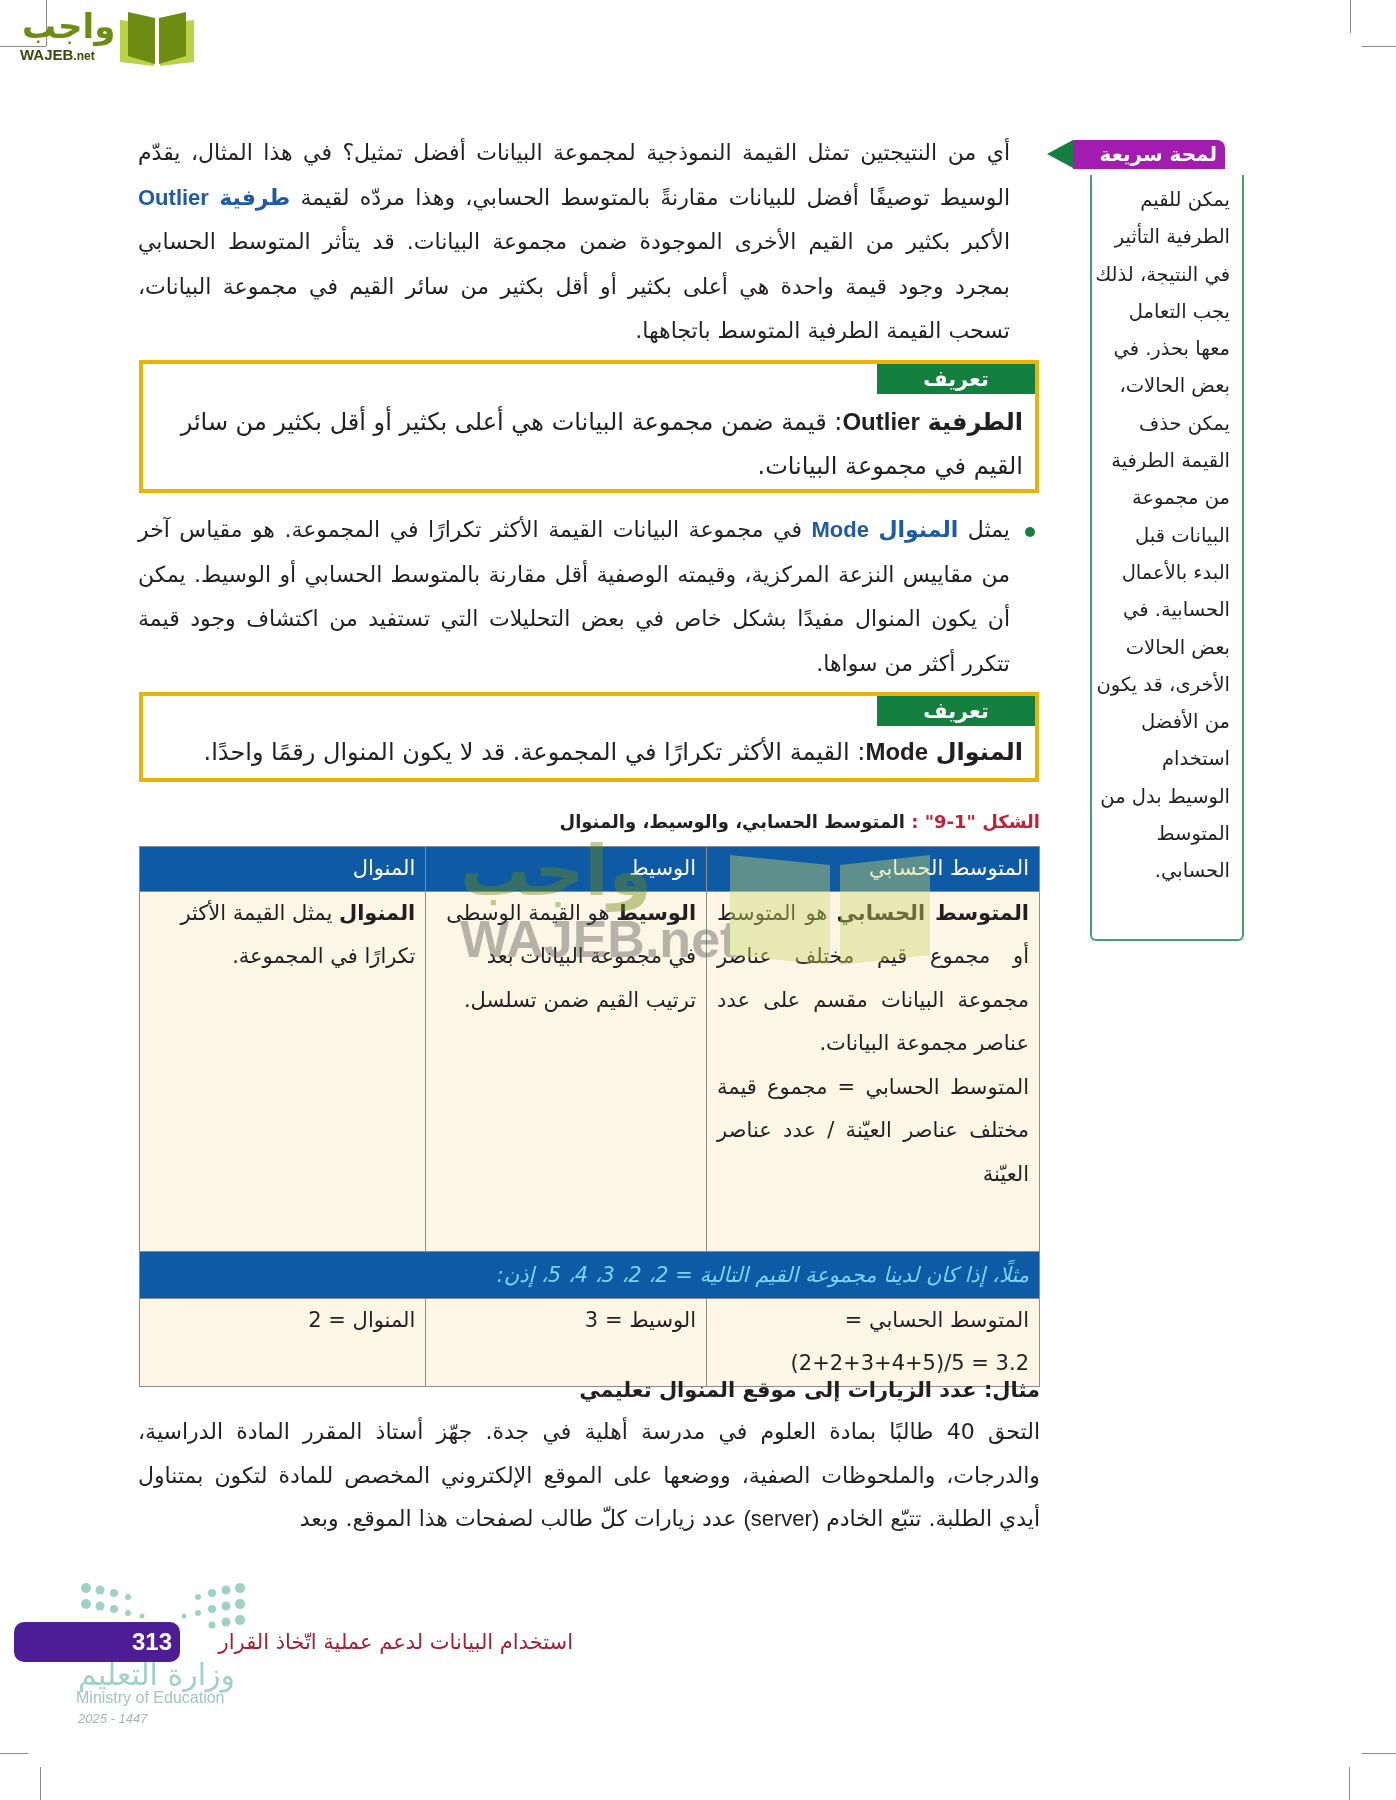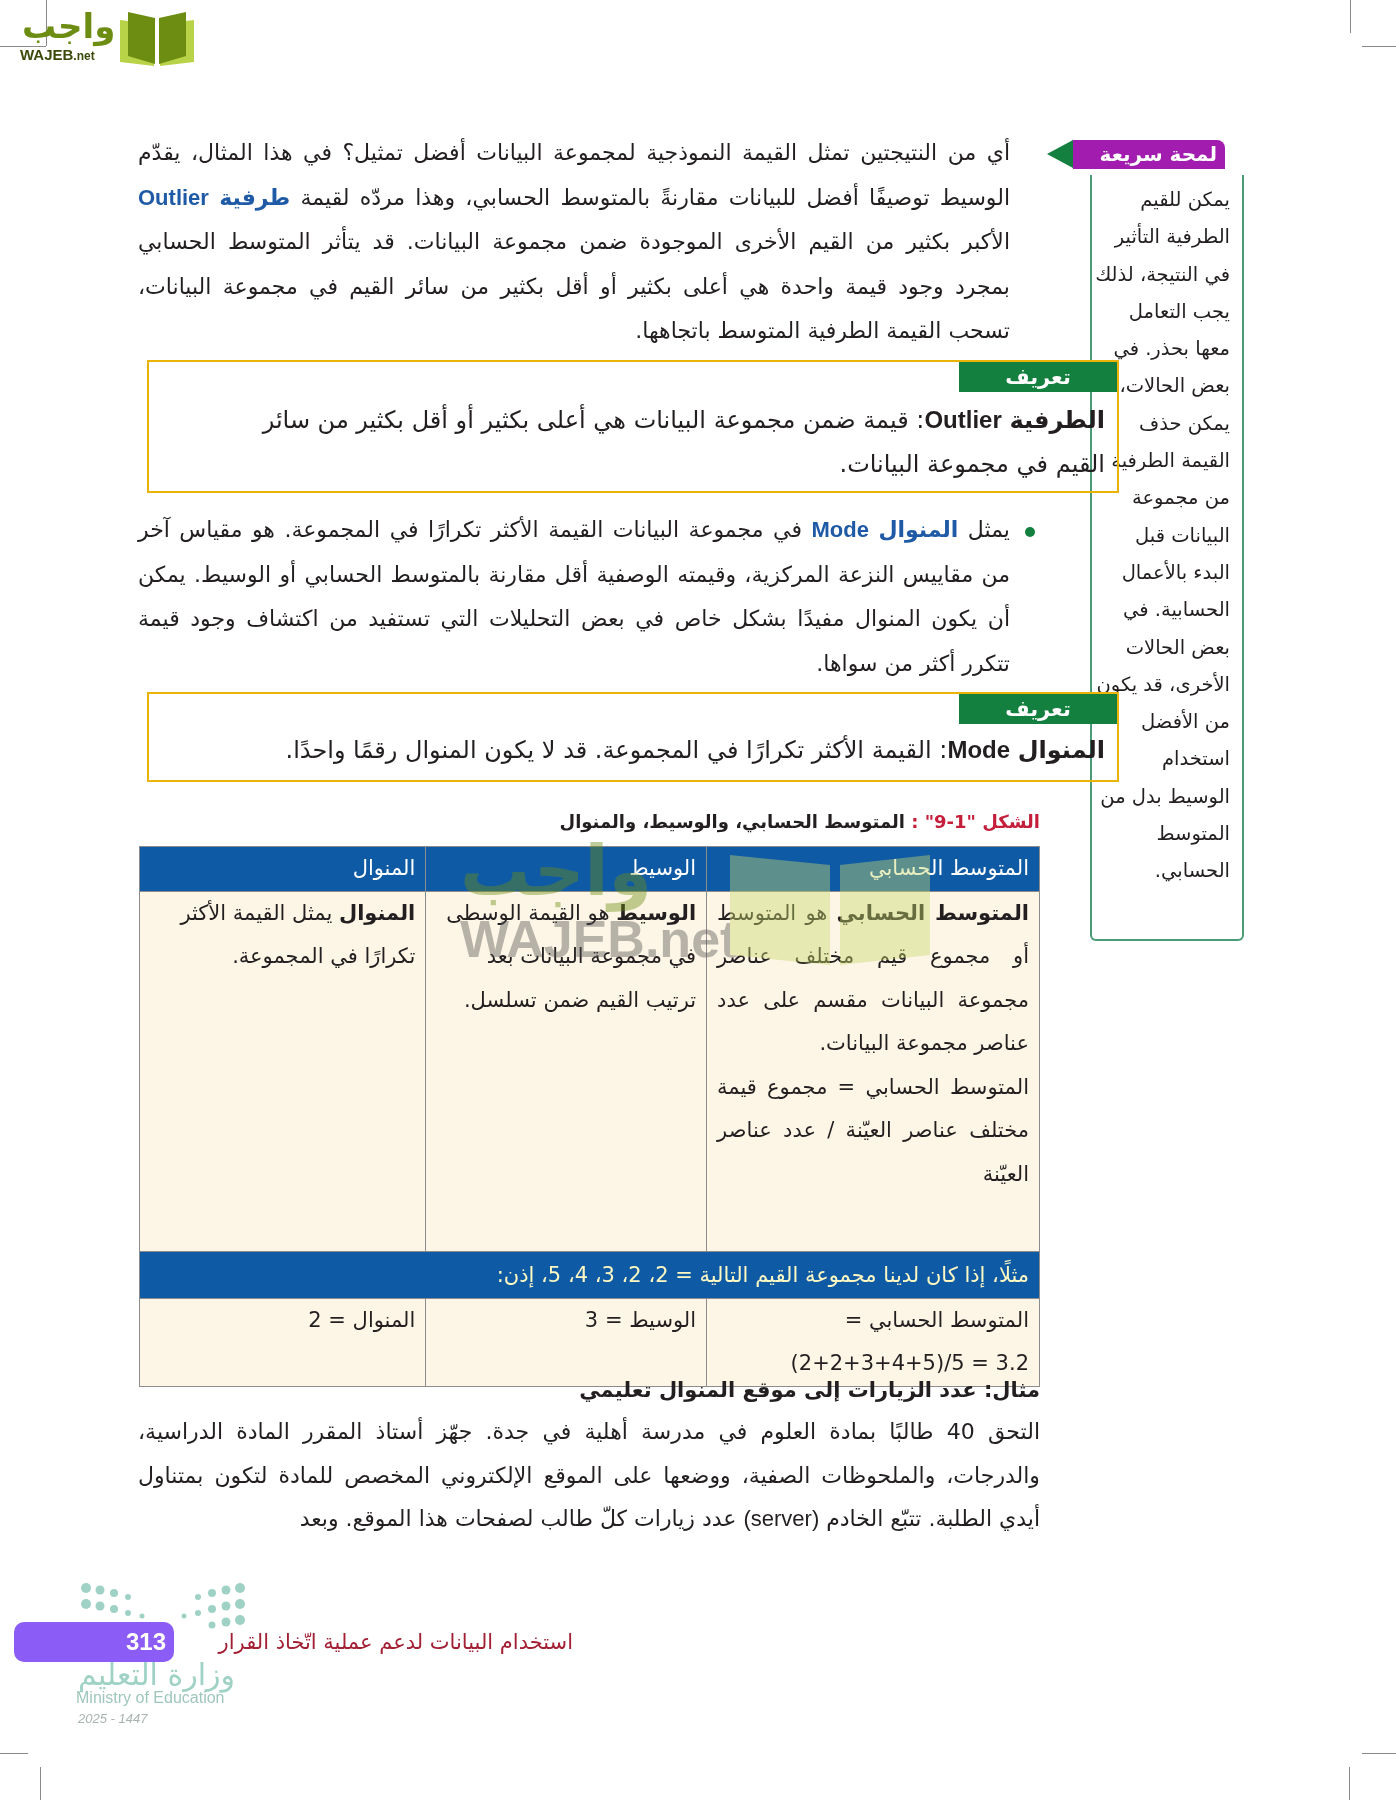--- a/index.html
+++ b/index.html
@@ -37,55 +37,55 @@
     border-right: 26px solid #14803f;
   }
   .tip-title { position: absolute; right: 8px; top: 0; color: #fff; font-size: 20px; font-weight: bold; line-height: 29px; }
   .tip-body {
     position: absolute; left: 0; top: 35px; width: 150px; height: 764px;
     border: 2px solid #4a9c76; border-top: none; border-radius: 0 0 6px 6px; margin-left: 17px;
   }
   .tip-text { position: absolute; right: 12px; top: 6px; width: 135px; font-size: 19.5px; line-height: 37.3px; }
 
   
-  .defbox { left: 147px; width: 972px; border: 2px solid #eab308; box-sizing: border-box; }
+  .defbox { left: 139px; width: 900px; border: 4px solid #eab308; box-sizing: border-box; }
   .def-tag {
     position: absolute; right: 0; top: 0; width: 158px; height: 30px; background: #14803f;
     color: #fff; font-size: 21px; font-weight: bold; line-height: 30px; text-align: center;
   }
   .def-text { position: absolute; right: 12px; width: 870px; font-size: 24px; line-height: 44px; }
   .def-text b { font-weight: bold; }
   .def-text .en { font-family: "Liberation Sans", sans-serif; font-weight: bold; }
 
   .bullet-dot { width: 10px; height: 10px; border-radius: 50%; background: #14803f; }
 
   
   .caption { left: 540px; top: 808px; width: 500px; font-size: 18px; font-weight: bold; line-height: 28px; }
   .caption .fig { color: #c41e3a; }
 
   
   .tbl { left: 139px; top: 846px; width: 901px; height: 494px; }
   .tbl table { width: 100%; border-collapse: collapse; direction: rtl; }
   .tbl td, .tbl th { border: 1px solid #8c8c8c; vertical-align: top; text-align: right; padding: 0 10px; font-size: 21px; line-height: 43.5px; }
   .tbl th { background: #0f5aa5; color: #fff; font-weight: normal; height: 40px; padding-top: 0; }
   .tbl td { background: #fdf6e6; }
-  .tbl .wide { background: #0f5aa5; color: #fef9c3; height: 46px; line-height: 46px; }
+  .tbl .wide { background: #0f5aa5; color: #7dd3fc; height: 46px; line-height: 46px; font-style: italic; }
   .c1 { width: 322px; } .c2 { width: 273px; } .c3 { width: 278px; }
 
   
   .wm { left: 450px; top: 835px; width: 620px; height: 130px; pointer-events: none; opacity: 0.42; }
 
   
   .ex-title { left: 540px; top: 1375px; width: 500px; font-size: 21px; font-weight: bold; line-height: 30px; }
   .ex-body { left: 138px; top: 1410px; width: 902px; font-size: 22px; line-height: 43.5px; text-align: justify; }
   .ex-body .en { font-family: Liberation Sans, sans-serif; }
 
   
   .moe-dots { left: 78px; top: 1582px; width: 170px; height: 50px; }
-  .pagepill { left: 14px; top: 1622px; width: 160px; height: 40px; background: #8b5cf6; border-radius: 10px; }
+  .pagepill { left: 14px; top: 1622px; width: 160px; height: 40px; background: #4c1d95; border-radius: 10px; padding-left: 6px; }
   .pagenum { position: absolute; right: 8px; top: 0; color: #fff; font-size: 24px; font-weight: bold; line-height: 40px; font-family: "Liberation Sans", sans-serif; }
   .footer-title { left: 205px; top: 1626px; width: 368px; font-size: 21px; color: #a31f34; line-height: 32px; }
   .moe-ar { left: 78px; top: 1660px; font-size: 30px; color: #9fd2c5; line-height: 30px; }
   .moe-en { left: 76px; top: 1688px; font-size: 16px; color: #9fc6bd; font-family: "Liberation Sans", sans-serif; line-height: 20px; }
   .moe-year { left: 78px; top: 1710px; font-size: 13px; color: #a8b4b1; font-family: "Liberation Sans", sans-serif; line-height: 18px; font-style: italic; }
 </style>
 </head>
 <body>
 
 <div class="mark" style="left:46px;top:0;width:1px;height:46px;"></div>

